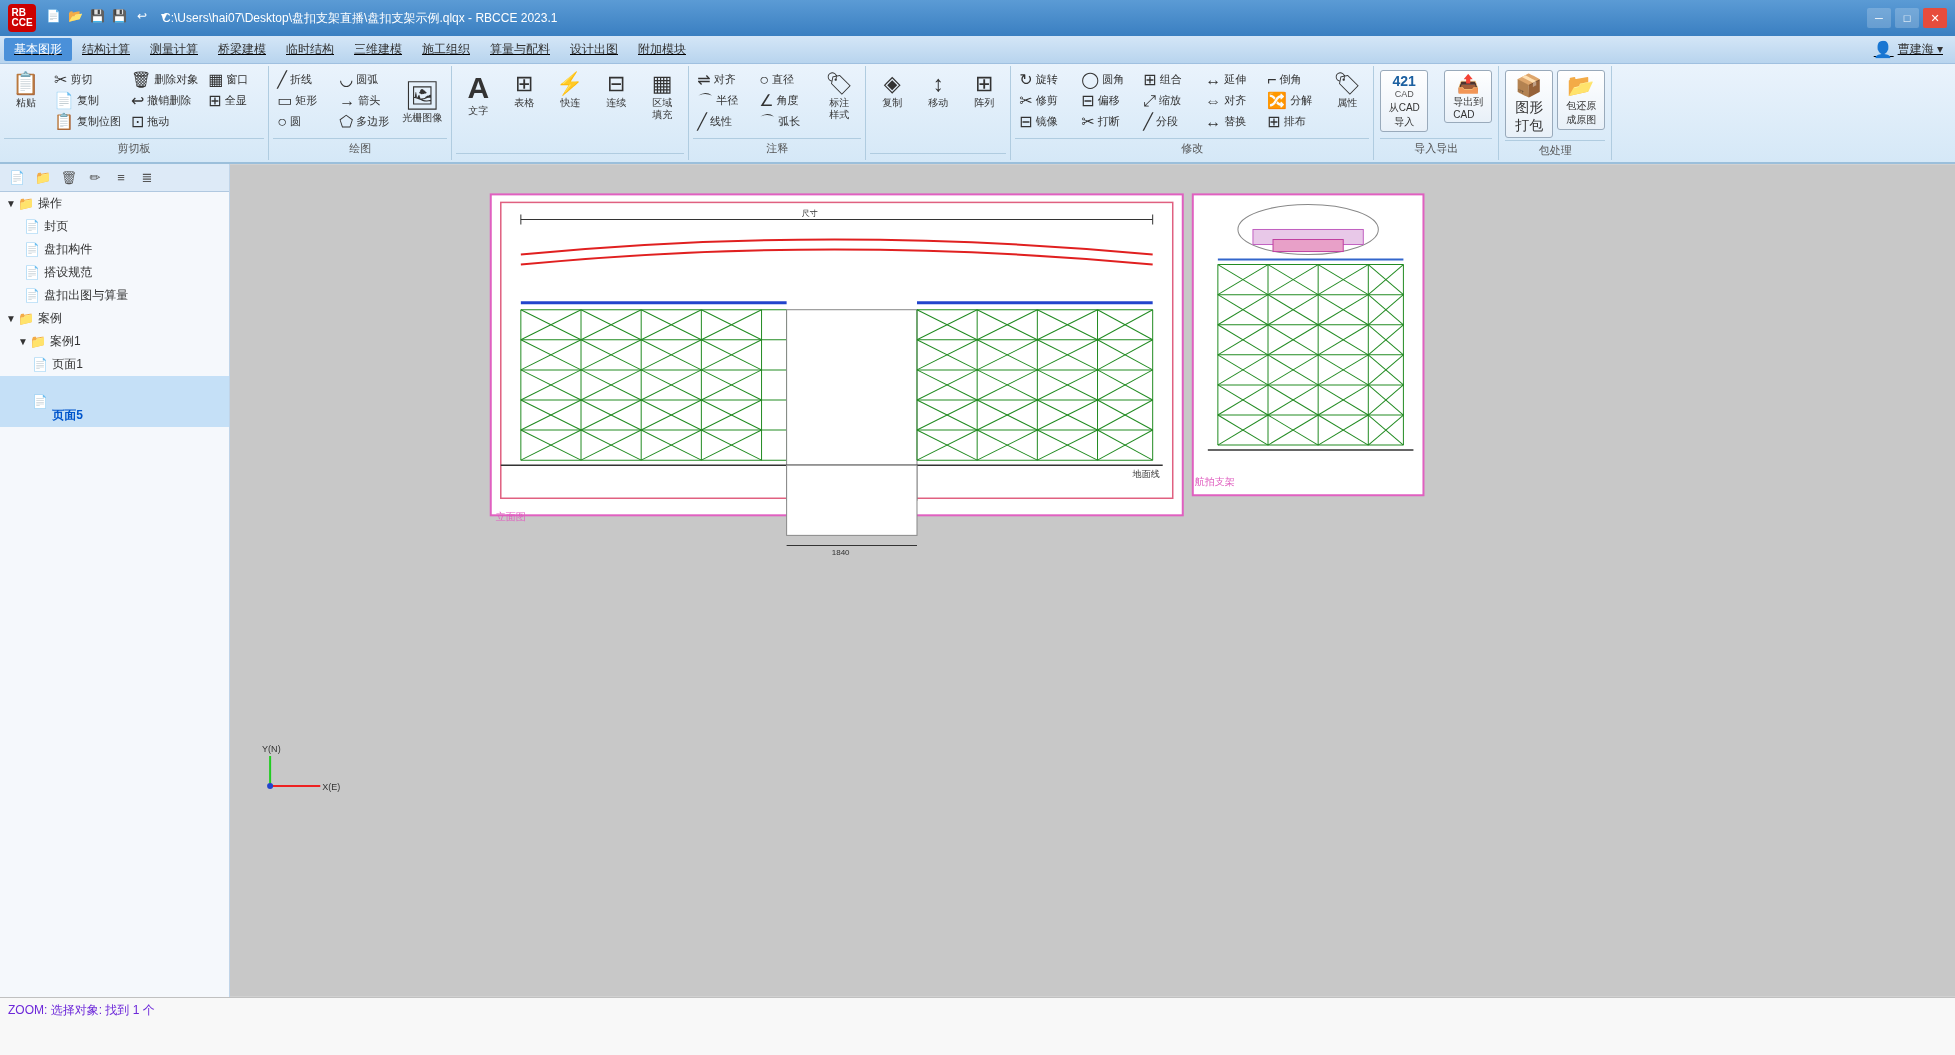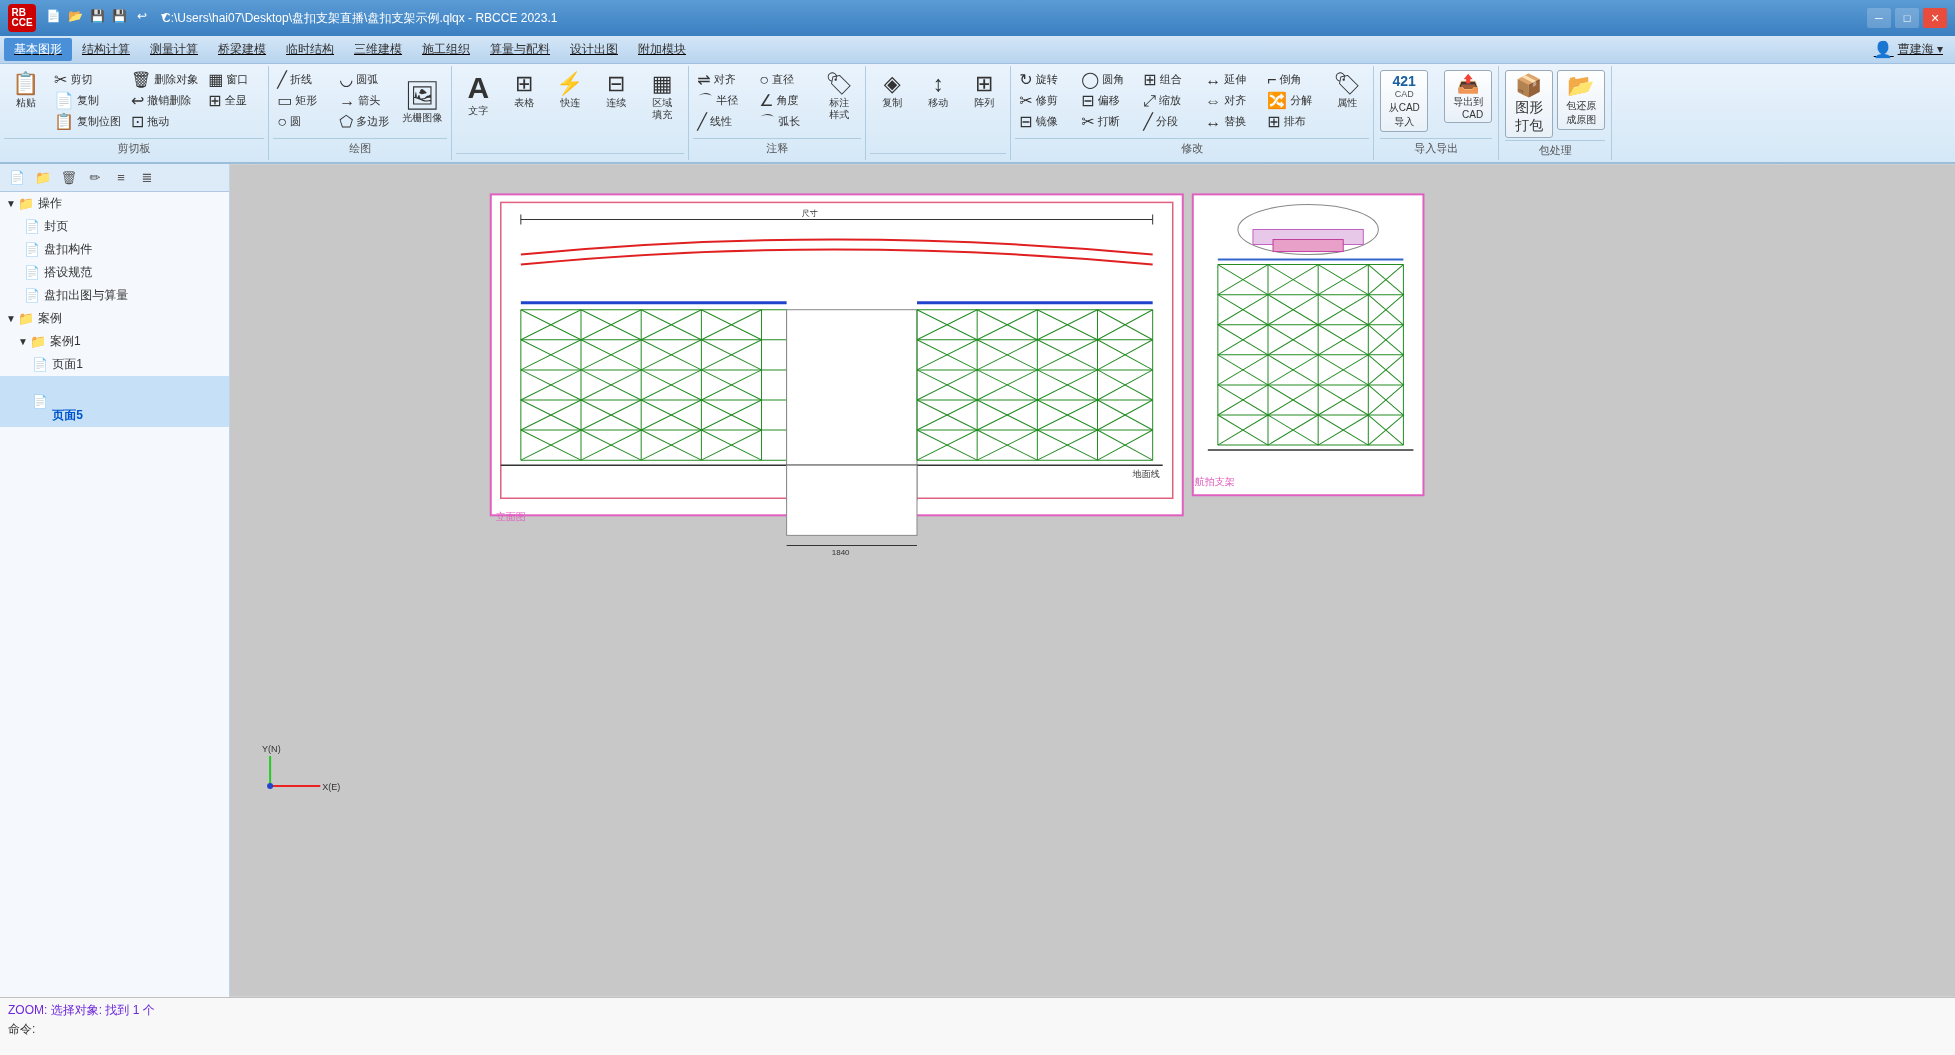--- a/index.html
+++ b/index.html
@@ -507,21 +507,21 @@
 
   <div class="ribbon-group" style="padding: 2px 6px;">
     <div class="ribbon-group-content" style="gap:16px;">
       <div class="cad-btn">
         <div class="cad-num">421</div>
         <div style="font-size:9px;color:#555;">CAD</div>
         <div style="font-size:10px;text-align:center;margin-top:2px;">从CAD<br>导入</div>
       </div>
       <div class="cad-btn">
         <div style="font-size:18px;">📤</div>
-        <div style="font-size:10px;text-align:right;">导出到<br>CAD</div>
+        <div style="font-size:10px;text-align:left;">导出到<br>CAD</div>
       </div>
     </div>
     <div class="ribbon-group-label">导入导出</div>
   </div>
 
   <div class="ribbon-group" style="padding: 2px 6px;">
     <div class="ribbon-group-content" style="gap:4px;">
       <div class="cad-btn">
         <div style="font-size:22px;">📦</div>
         <div style="font-size:14px;text-align:center;">图形<br>打包</div>
@@ -820,17 +820,13 @@
         <text x="-8" y="-4" font-size="9" fill="#333">Y(N)</text>
         <text x="52" y="34" font-size="9" fill="#333">X(E)</text>
       </g>
     </svg>
 
   </div>
 </div>
 
 <div id="cmdline-area">
   <div class="cmd-output">ZOOM: 选择对象: 找到 1 个</div>
-  <div class="cmd-prompt">
-    <span>命令:</span>
-    <input type="text" id="cmd-input" value="" style="">
-  </div>
 </div>
 
 </body></html>

